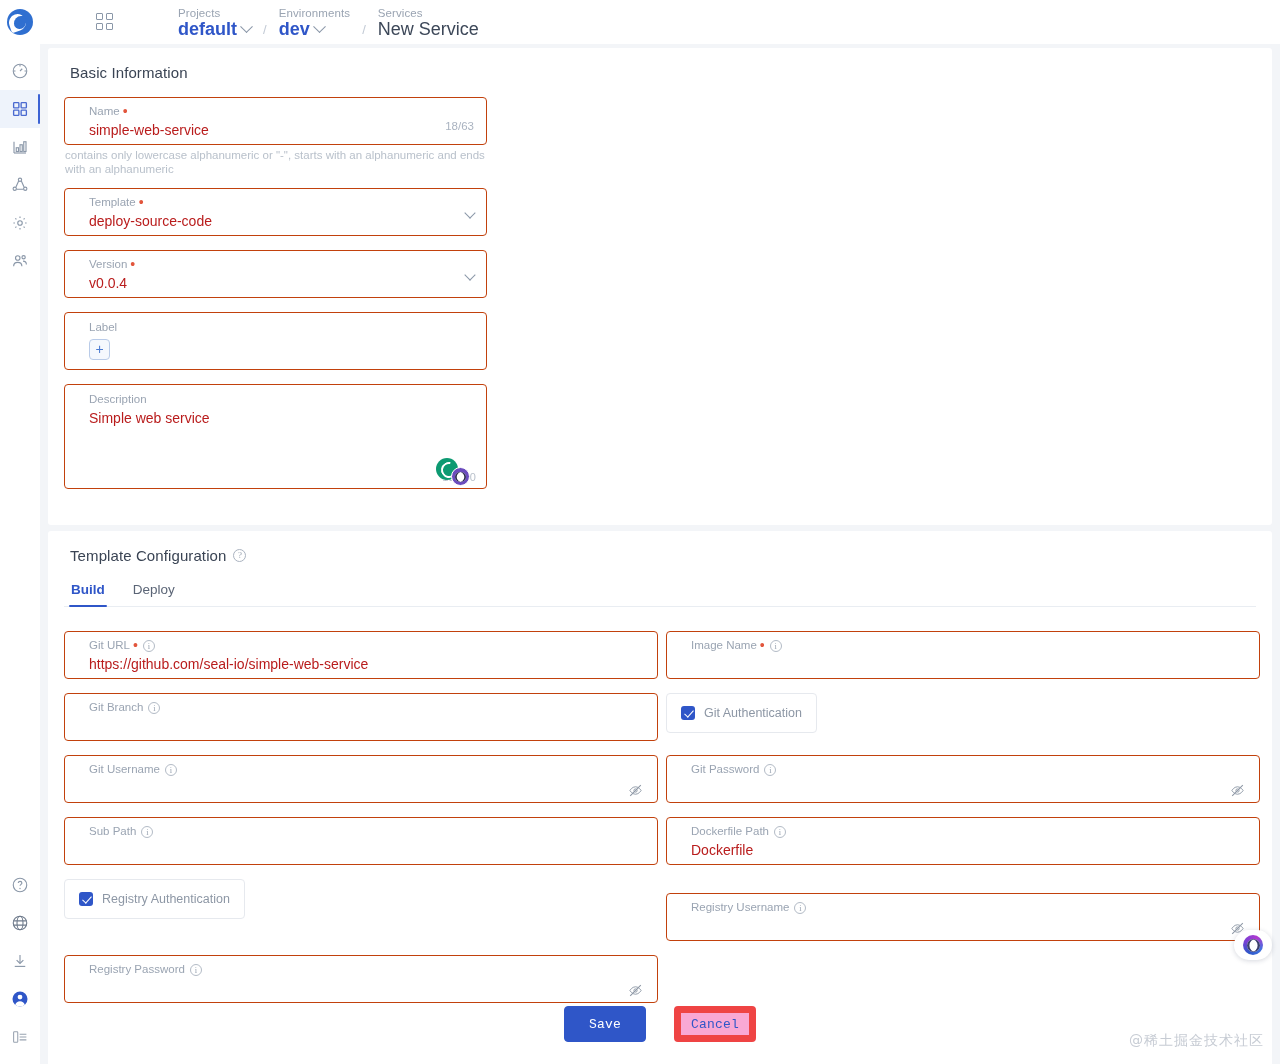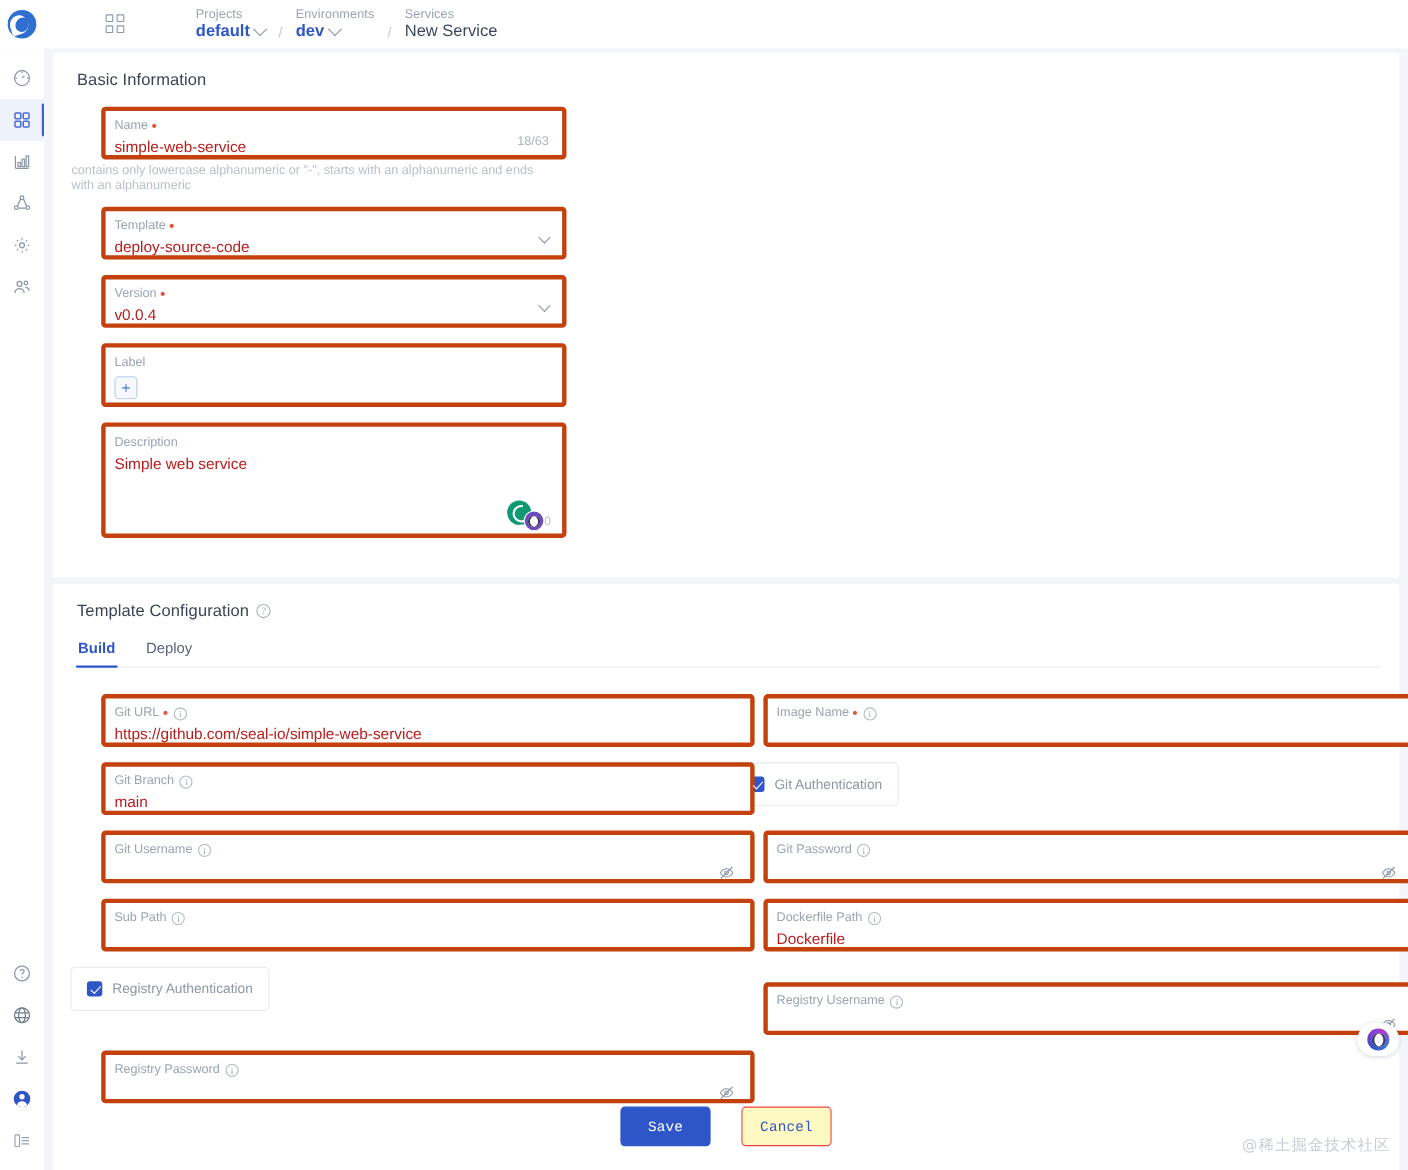--- a/index.html
+++ b/index.html
@@ -45,21 +45,21 @@
   .grid-icon i {
     display: block; border: 1.4px solid #8a97a8; border-radius: 1px;
   }
   .crumbs { display: flex; align-items: flex-end; margin-left: 20px; height: 44px; padding-bottom: 6px; }
   .crumb { display: flex; flex-direction: column; justify-content: flex-end; }
   .crumb-label {
     font-size: 11.5px; color: #9aa4b2; line-height: 14px; letter-spacing: .1px;
   }
   .crumb-row { display: flex; align-items: center; gap: 5px; }
   .crumb-value {
-    font-size: 15px; color: #2f56c8; font-weight: 700; line-height: 18px;
+    font-size: 18px; color: #2f56c8; font-weight: 700; line-height: 18px;
   }
   .crumb-value.plain { color: #3c4758; font-weight: 400; }
   .chev {
     width: 9px; height: 9px; border-right: 1.4px solid #8a97a8; border-bottom: 1.4px solid #8a97a8;
     transform: rotate(45deg) translate(-2px,-2px);
   }
   .crumb-sep { color: #c2cad5; font-size: 13px; margin: 0 12px 1px; }
 
   
   .rail {
@@ -96,22 +96,22 @@
     padding: 4px 0 16px 6px; display:flex; align-items:center; gap: 7px;
   }
   .help-ico {
     width: 13px; height: 13px; border-radius: 50%; border: 1.1px solid #aab3c0;
     color: #9aa4b2; font-size: 9px; line-height: 11px; text-align: center;
     display:inline-block; font-family: "Liberation Serif", serif;
   }
 
   
   .fld {
-    position: relative; border: 4px solid #c2410c; border-radius: 4px;
-    background: #fff; height: 48px; padding: 6px 12px 0 8px; margin-bottom: 14px; margin-left: 28px;
+    position: relative; border: 1px solid #c2410c; border-radius: 4px;
+    background: #fff; height: 48px; padding: 6px 12px 0 24px; margin-bottom: 14px;
   }
   .fld.narrow { width: 423px; }
   .fld-label {
     font-size: 11.5px; color: #9aa4b2; line-height: 15px; display:flex; align-items:center; gap:3px;
   }
   .req { color: #e2553c; font-size: 14px; line-height: 9px; }
   .info-ico {
     width: 12px; height: 12px; border-radius: 50%; border: 1px solid #b3bbc6;
     color: #9aa4b2; font-size: 8.5px; line-height: 10px; text-align:center;
     display:inline-block; font-family:"Liberation Serif", serif; margin-left: 2px;
@@ -191,21 +191,21 @@
     position: absolute; left: 0; bottom: 22px; width: 1240px;
     display:flex; justify-content:center; gap: 28px;
   }
   .btn {
     height: 36px; min-width: 82px; border-radius: 4px; font-size: 13px;
     display:flex; align-items:center; justify-content:center; cursor:pointer;
     letter-spacing: .2px;
     font-family: Liberation Mono, monospace;
   }
   .btn.primary { background: #2f56c8; color: #fff; border: 1px solid #2f56c8; }
-  .btn.ghost { background: #fef9c3; color: #2f56c8; border: 1px solid #ef4444; text-align: center; }
+  .btn.ghost { background: #f9a8d4; color: #2f56c8; border: 7px solid #ef4444; text-align: center; }
 
   
   .fab {
     position: absolute; right: 8px; bottom: 104px; width: 38px; height: 30px;
     background: #fff; border-radius: 16px; box-shadow: 0 1px 5px rgba(30,40,70,.18);
     display:flex; align-items:center; justify-content:center; z-index: 40;
   }
   .fab-ring {
     width: 20px; height: 20px; border-radius: 50%;
     background: conic-gradient(from 210deg,#2f56c8,#7b3fd4,#b03ad0,#3f73e0,#2f56c8);
@@ -478,21 +478,20 @@
             <span class="req">•</span>
             <span class="info-ico">i</span>
           </div>
         </div>
 
         <div class="fld">
           <div class="fld-label">
             <span>Git Branch</span>
             <span class="info-ico">i</span>
           </div>
-          <div class="fld-value">main</div>
         </div>
 
         <div>
           <div class="chk-card">
             <span class="chk-box"></span>
             <span class="chk-label">Git Authentication</span>
           </div>
         </div>
 
         <div class="fld">

